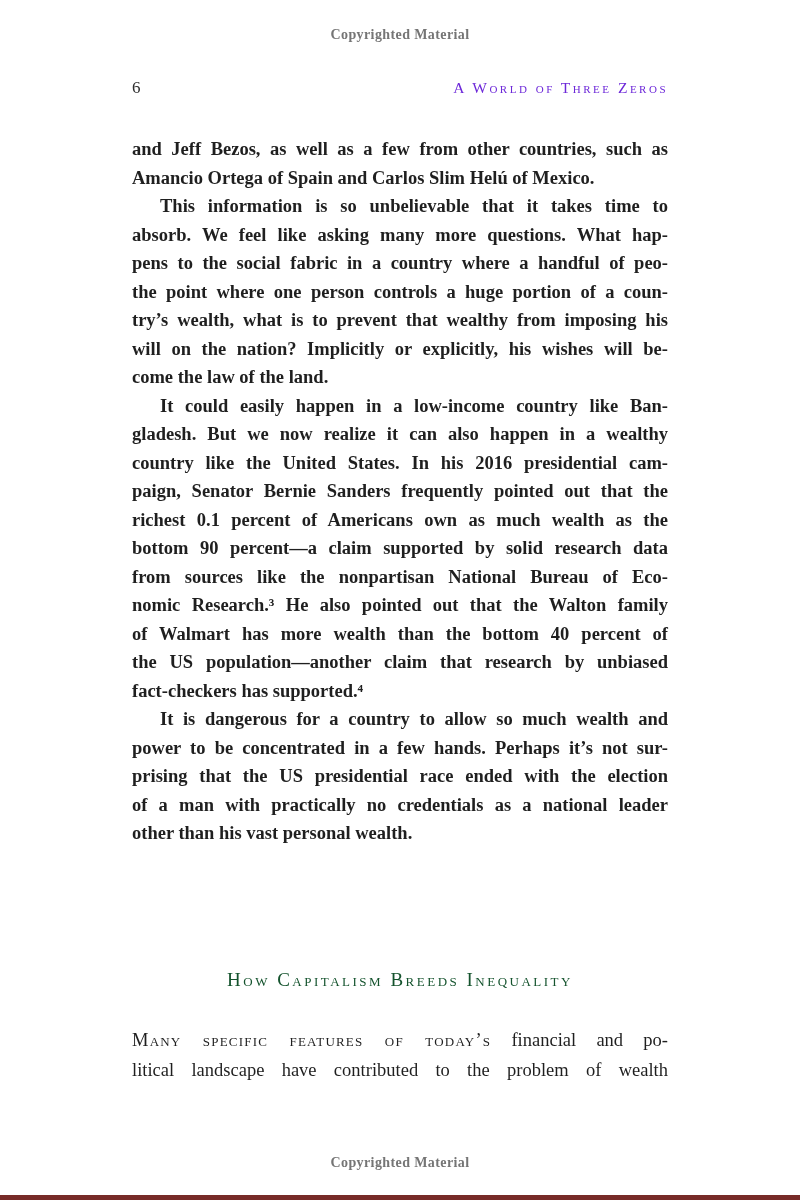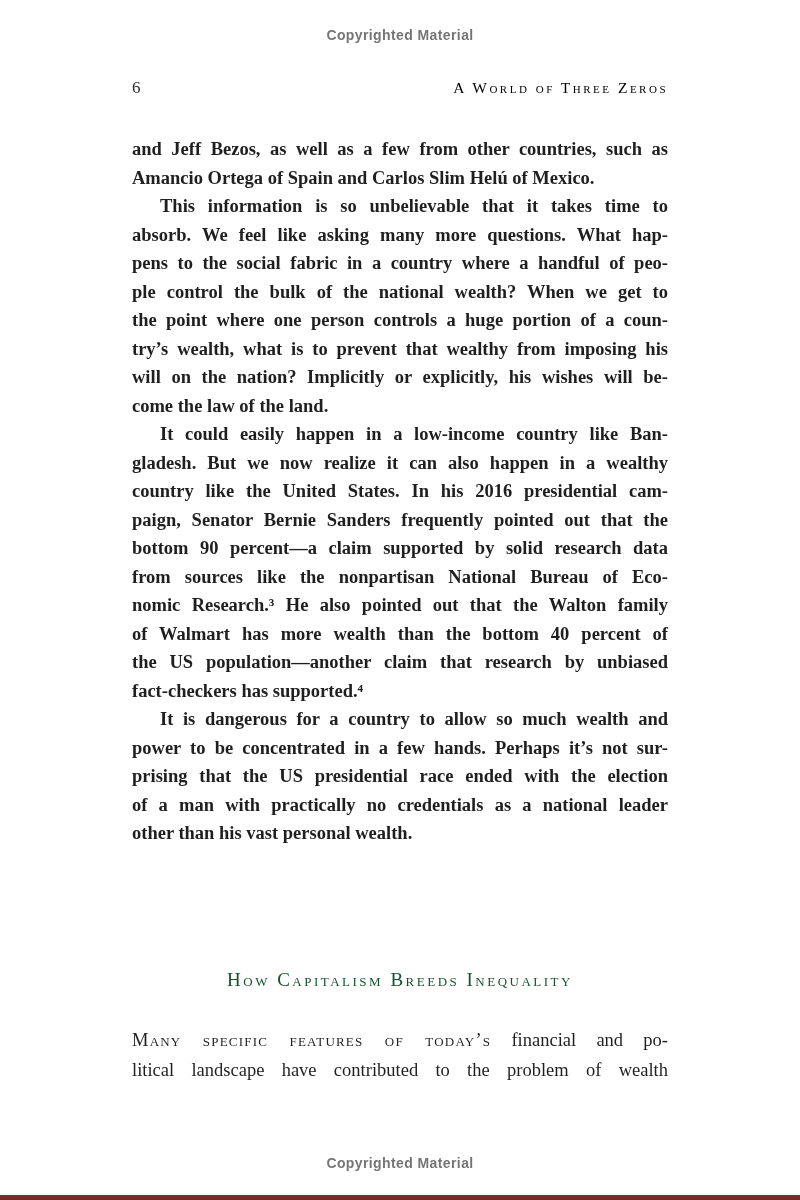--- a/index.html
+++ b/index.html
@@ -12,21 +12,21 @@
     font-family: "Liberation Serif", serif;
     color: #1f1f1f;
     overflow: hidden;
     margin: 0 auto;
   }
   .copyright {
     position: absolute;
     left: 0;
     width: 100%;
     text-align: center;
-    font-family: Liberation Sans, sans-serif;
+    font-family: Liberation Serif, serif;
     font-weight: bold;
     font-size: 14px;
     color: #757575;
     letter-spacing: 0.4px;
   }
   .copyright.top { top: 27px; }
   .copyright.bottom { top: 1155px; }
   .page-header {
     position: absolute;
     top: 78px;
@@ -37,21 +37,21 @@
     align-items: baseline;
   }
   .pagenum {
     font-size: 17px;
     color: #2e2e2e;
   }
   .running-title {
     font-variant: small-caps;
     letter-spacing: 2.5px;
     font-size: 15.5px;
-    color: #000000;
+    color: #6d28d9;
   }
   .body-text {
     position: absolute;
     top: 135px;
     left: 132px;
     width: 536px;
     font-size: 18.5px;
     line-height: 28.5px;
     font-weight: bold;
   }
@@ -104,29 +104,29 @@
     <span class="pagenum">6</span>
     <span class="running-title">A World of Three Zeros</span>
   </div>
 
   <div class="body-text">
       <div class="line">and Jeff Bezos, as well as a few from other countries, such as</div>
       <div class="line end">Amancio Ortega of Spain and Carlos Slim Helú of Mexico.</div>
       <div class="line indent">This information is so unbelievable that it takes time to</div>
       <div class="line">absorb. We feel like asking many more questions. What hap-</div>
       <div class="line">pens to the social fabric in a country where a handful of peo-</div>
-      <div class="line">ple control the bulk of the national wealth? When we get to</div>
       <div class="line">the point where one person controls a huge portion of a coun-</div>
       <div class="line">try’s wealth, what is to prevent that wealthy from imposing his</div>
       <div class="line">will on the nation? Implicitly or explicitly, his wishes will be-</div>
       <div class="line end">come the law of the land.</div>
       <div class="line indent">It could easily happen in a low-income country like Ban-</div>
       <div class="line">gladesh. But we now realize it can also happen in a wealthy</div>
       <div class="line">country like the United States. In his 2016 presidential cam-</div>
       <div class="line">paign, Senator Bernie Sanders frequently pointed out that the</div>
+      <div class="line">richest 0.1 percent of Americans own as much wealth as the</div>
       <div class="line">bottom 90 percent—a claim supported by solid research data</div>
       <div class="line">from sources like the nonpartisan National Bureau of Eco-</div>
       <div class="line">nomic Research.³ He also pointed out that the Walton family</div>
       <div class="line">of Walmart has more wealth than the bottom 40 percent of</div>
       <div class="line">the US population—another claim that research by unbiased</div>
       <div class="line end">fact-checkers has supported.⁴</div>
       <div class="line indent">It is dangerous for a country to allow so much wealth and</div>
       <div class="line">power to be concentrated in a few hands. Perhaps it’s not sur-</div>
       <div class="line">prising that the US presidential race ended with the election</div>
       <div class="line">of a man with practically no credentials as a national leader</div>

